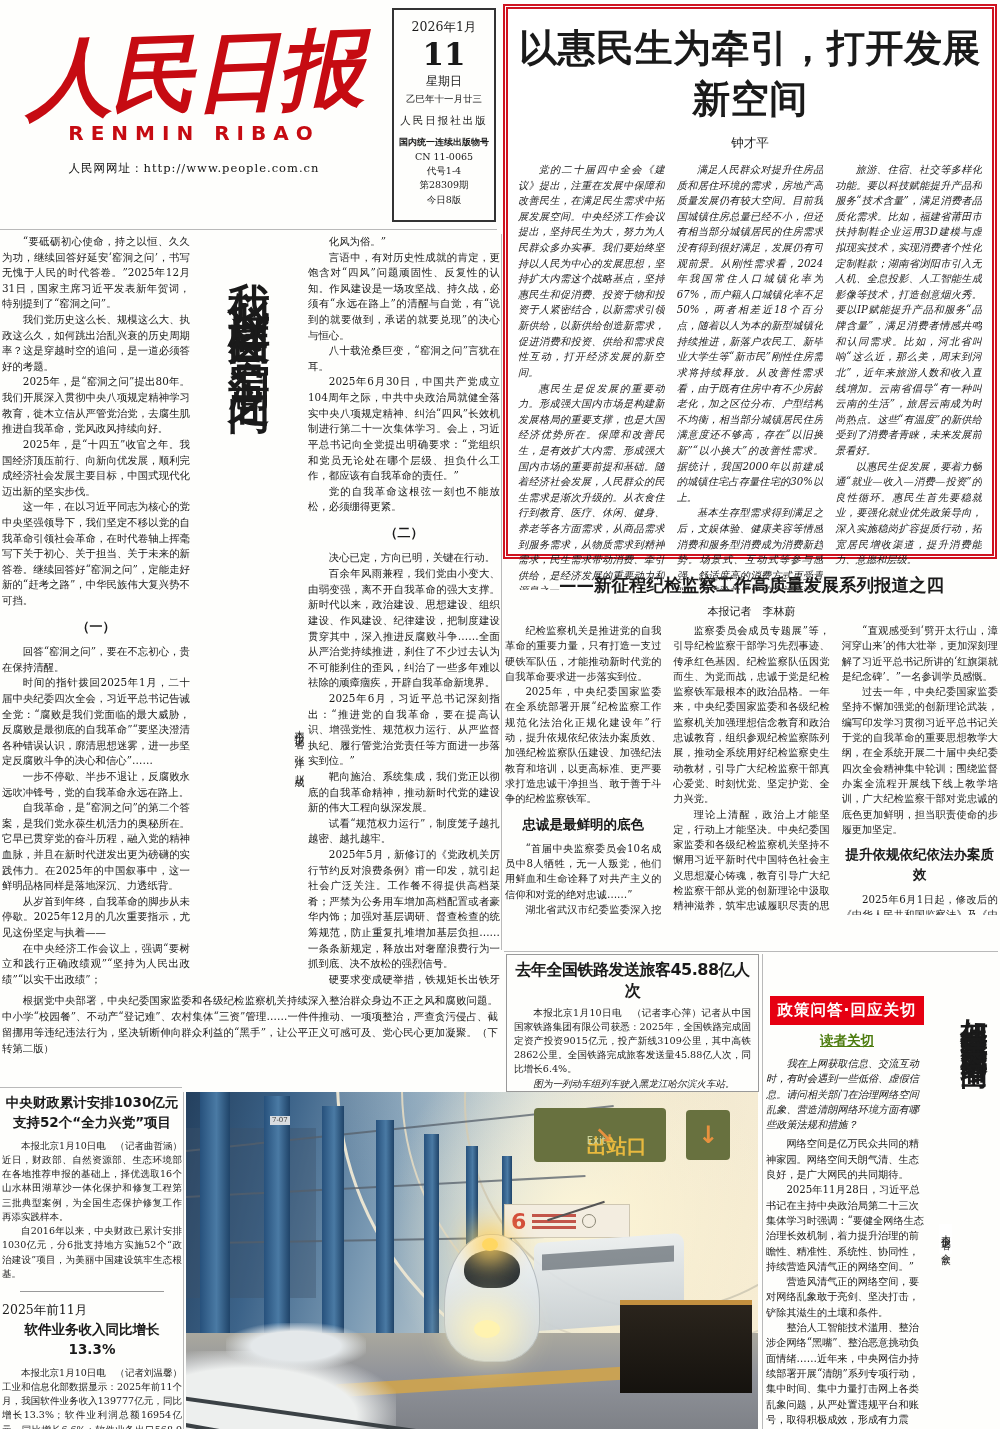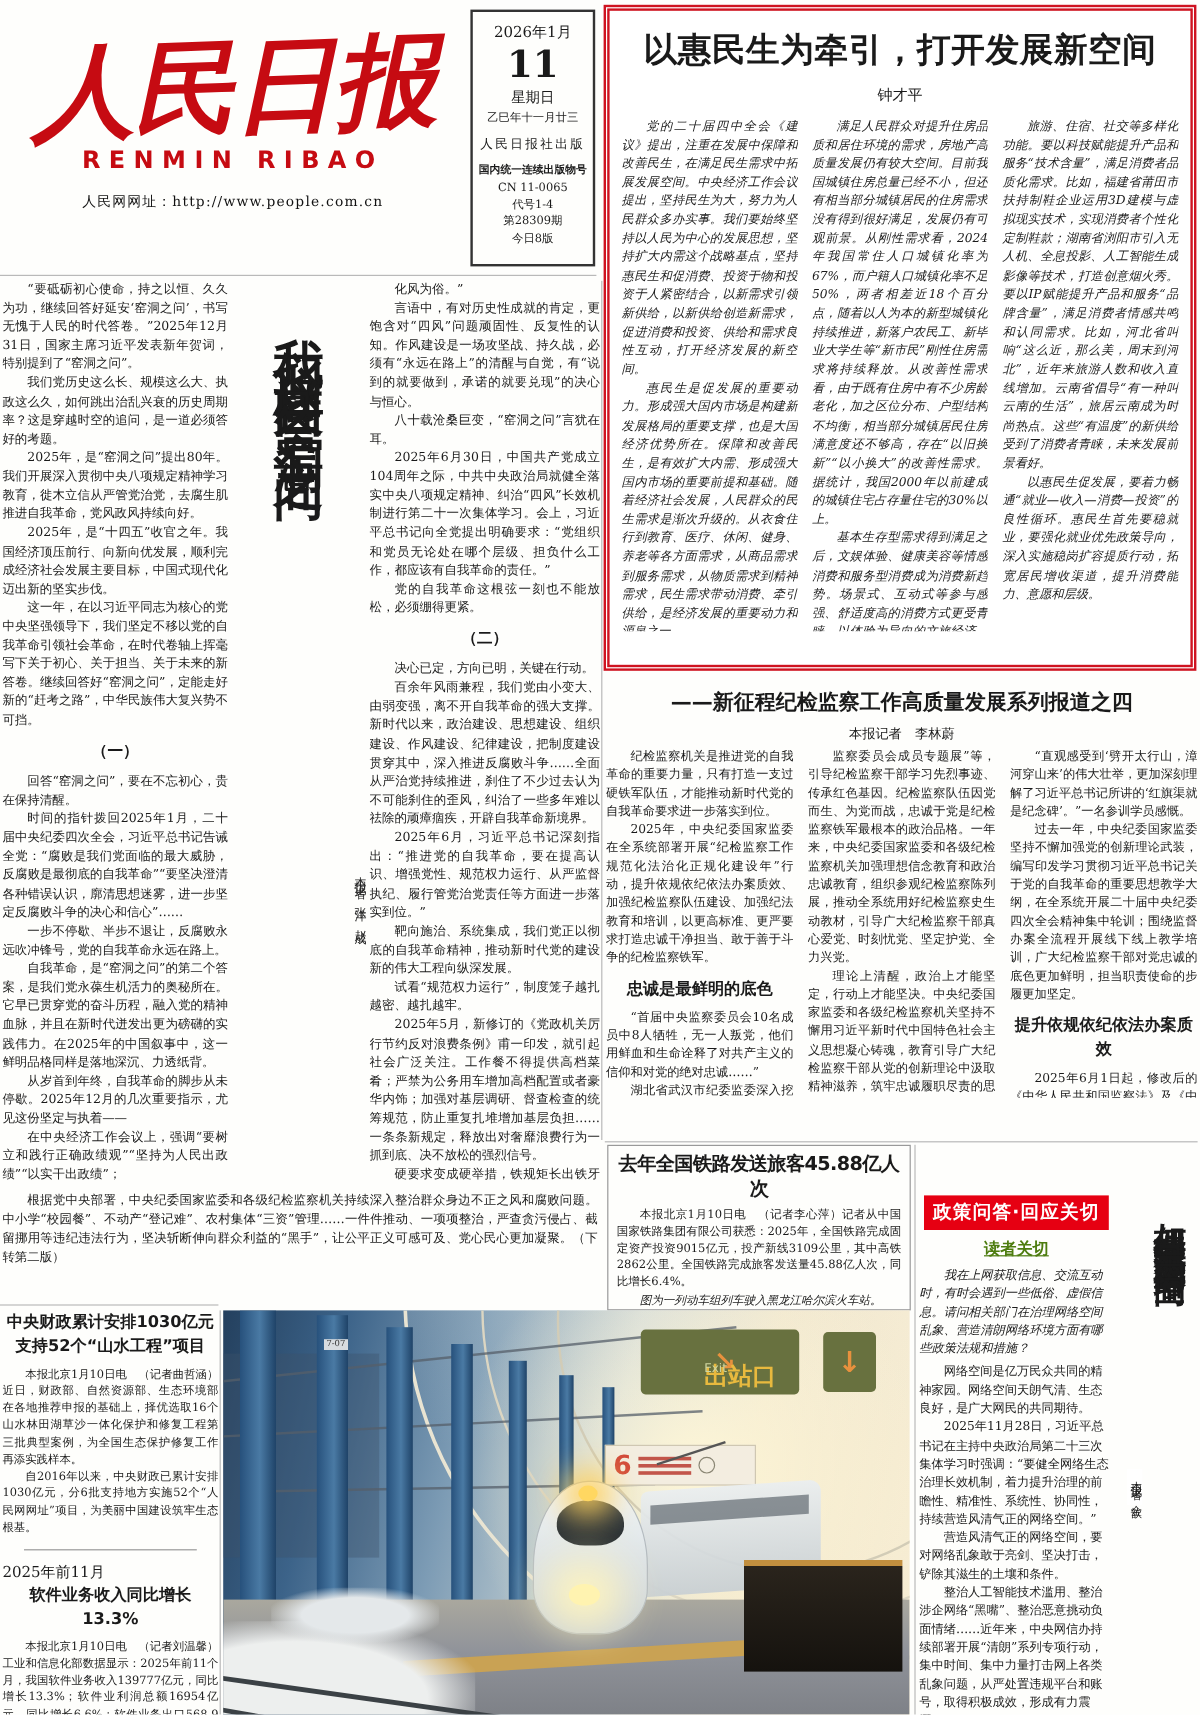--- a/index.html
+++ b/index.html
@@ -22,21 +22,21 @@
   .db-day{font-size:31px;font-weight:bold;line-height:1.15;}
   .db-week{font-size:12px;margin-bottom:2px;}
   .db-lunar{font-size:9.5px;margin-bottom:6px;}
   .db-pub{font-size:10.5px;letter-spacing:2px;margin-bottom:8px;}
   .db-issn-label{font-size:9px;font-weight:bold;}
   .db-small{font-size:9.5px;}
 
   
   .lead{left:503px;top:4px;width:494px;height:555px;border:5px double #cf1320;box-sizing:border-box;
         padding:6px 10px;background:#fff;}
-  .lead-title{font-size:28px;font-weight:800;text-align:center;letter-spacing:.5px;margin:8px 0 10px;}
+  .lead-title{font-size:38px;font-weight:800;text-align:center;letter-spacing:.5px;margin:8px 0 10px;}
   .lead-author{font-size:12.5px;text-align:center;margin-bottom:10px;}
   .lead-cols{display:flex;gap:12px;height:428px;overflow:hidden;}
   .lead-col{flex:1;overflow:hidden;font-size:10.2px;line-height:1.53;text-align:justify;font-style:italic;}
   .lead-col p,.tcol p,.ed-col p,.q p,.a p,.fin-body p{margin:0;text-indent:2em;}
 
   
   .editorial{left:2px;top:234px;width:498px;height:754px;display:flex;overflow:hidden;}
   .ed-col{width:188px;font-size:10.4px;line-height:1.5;text-align:justify;overflow:hidden;}
   .ed-col2{flex:1;width:auto;}
   .ed-mid{width:118px;position:relative;display:flex;justify-content:center;}
@@ -292,25 +292,25 @@
       </div>
     <div class="net-vtitle hed">如何持续营造风清气正的网络空间</div>
     <div class="net-vbyline">本报记者　金歆</div>
   </div>
 
   <div class="rule-h" style="left:0;top:1087px;width:182px;"></div>
 
   <div class="abs finance">
     <div class="fin-title hed">
       <div>中央财政累计安排1030亿元</div>
-      <div>支持52个“山水工程”项目</div>
+      <div>支持52个“全力兴党”项目</div>
     </div>
     <div class="fin-body">
         <p>本报北京1月10日电　（记者曲哲涵）近日，财政部、自然资源部、生态环境部在各地推荐申报的基础上，择优选取16个山水林田湖草沙一体化保护和修复工程第三批典型案例，为全国生态保护修复工作再添实践样本。</p>
-        <p>自2016年以来，中央财政已累计安排1030亿元，分6批支持地方实施52个“人民网网址”项目，为美丽中国建设筑牢生态根基。</p>
+        <p>自2016年以来，中央财政已累计安排1030亿元，分6批支持地方实施52个“政治建设”项目，为美丽中国建设筑牢生态根基。</p>
       </div>
     <div class="fin-div"></div>
     <div class="fin-kicker">2025年前11月</div>
     <div class="fin-title hed">软件业务收入同比增长13.3%</div>
     <div class="fin-body">
         <p>本报北京1月10日电　（记者刘温馨）工业和信息化部数据显示：2025年前11个月，我国软件业务收入139777亿元，同比增长13.3%；软件业利润总额16954亿元，同比增长6.6%；软件业务出口568.9亿美元，同比增长8.1%，增速连续9个月保持正增长。</p>
       </div>
   </div>
 
   <div class="rule-v" style="left:183px;top:1092px;height:337px;"></div>

